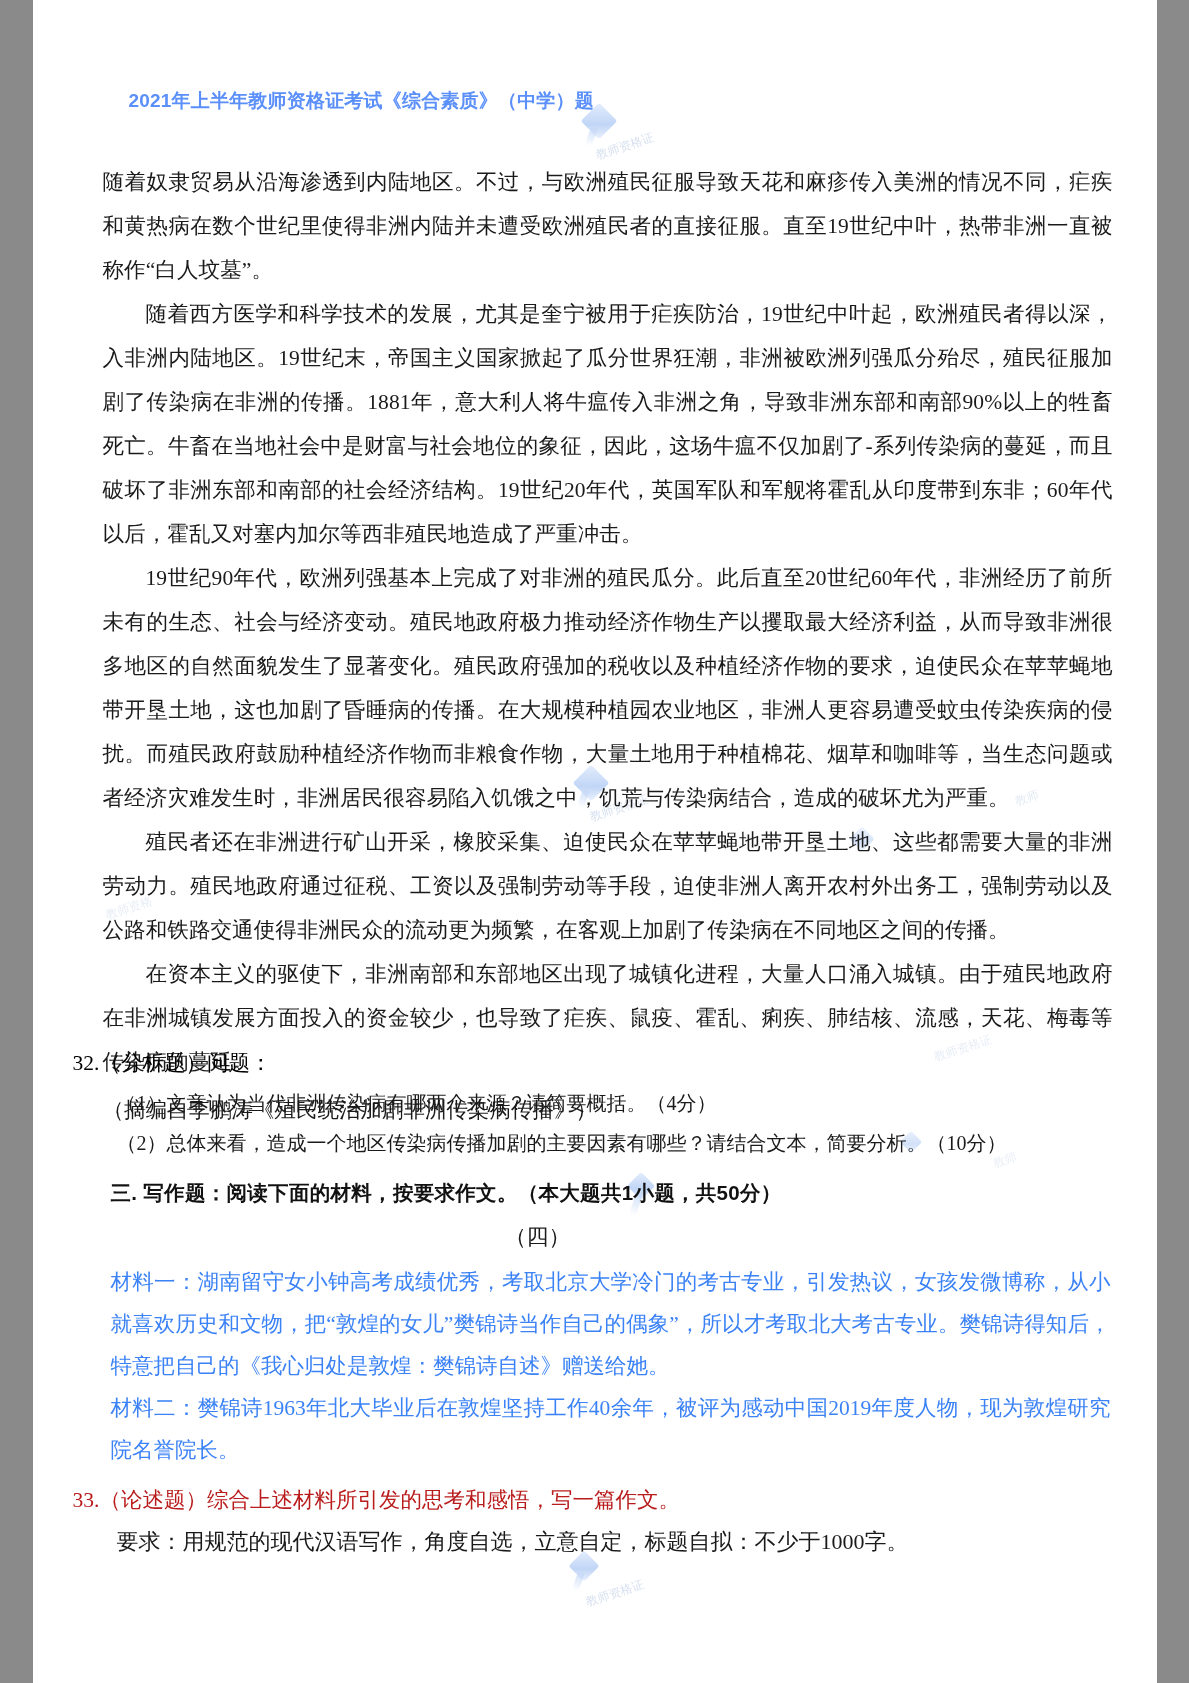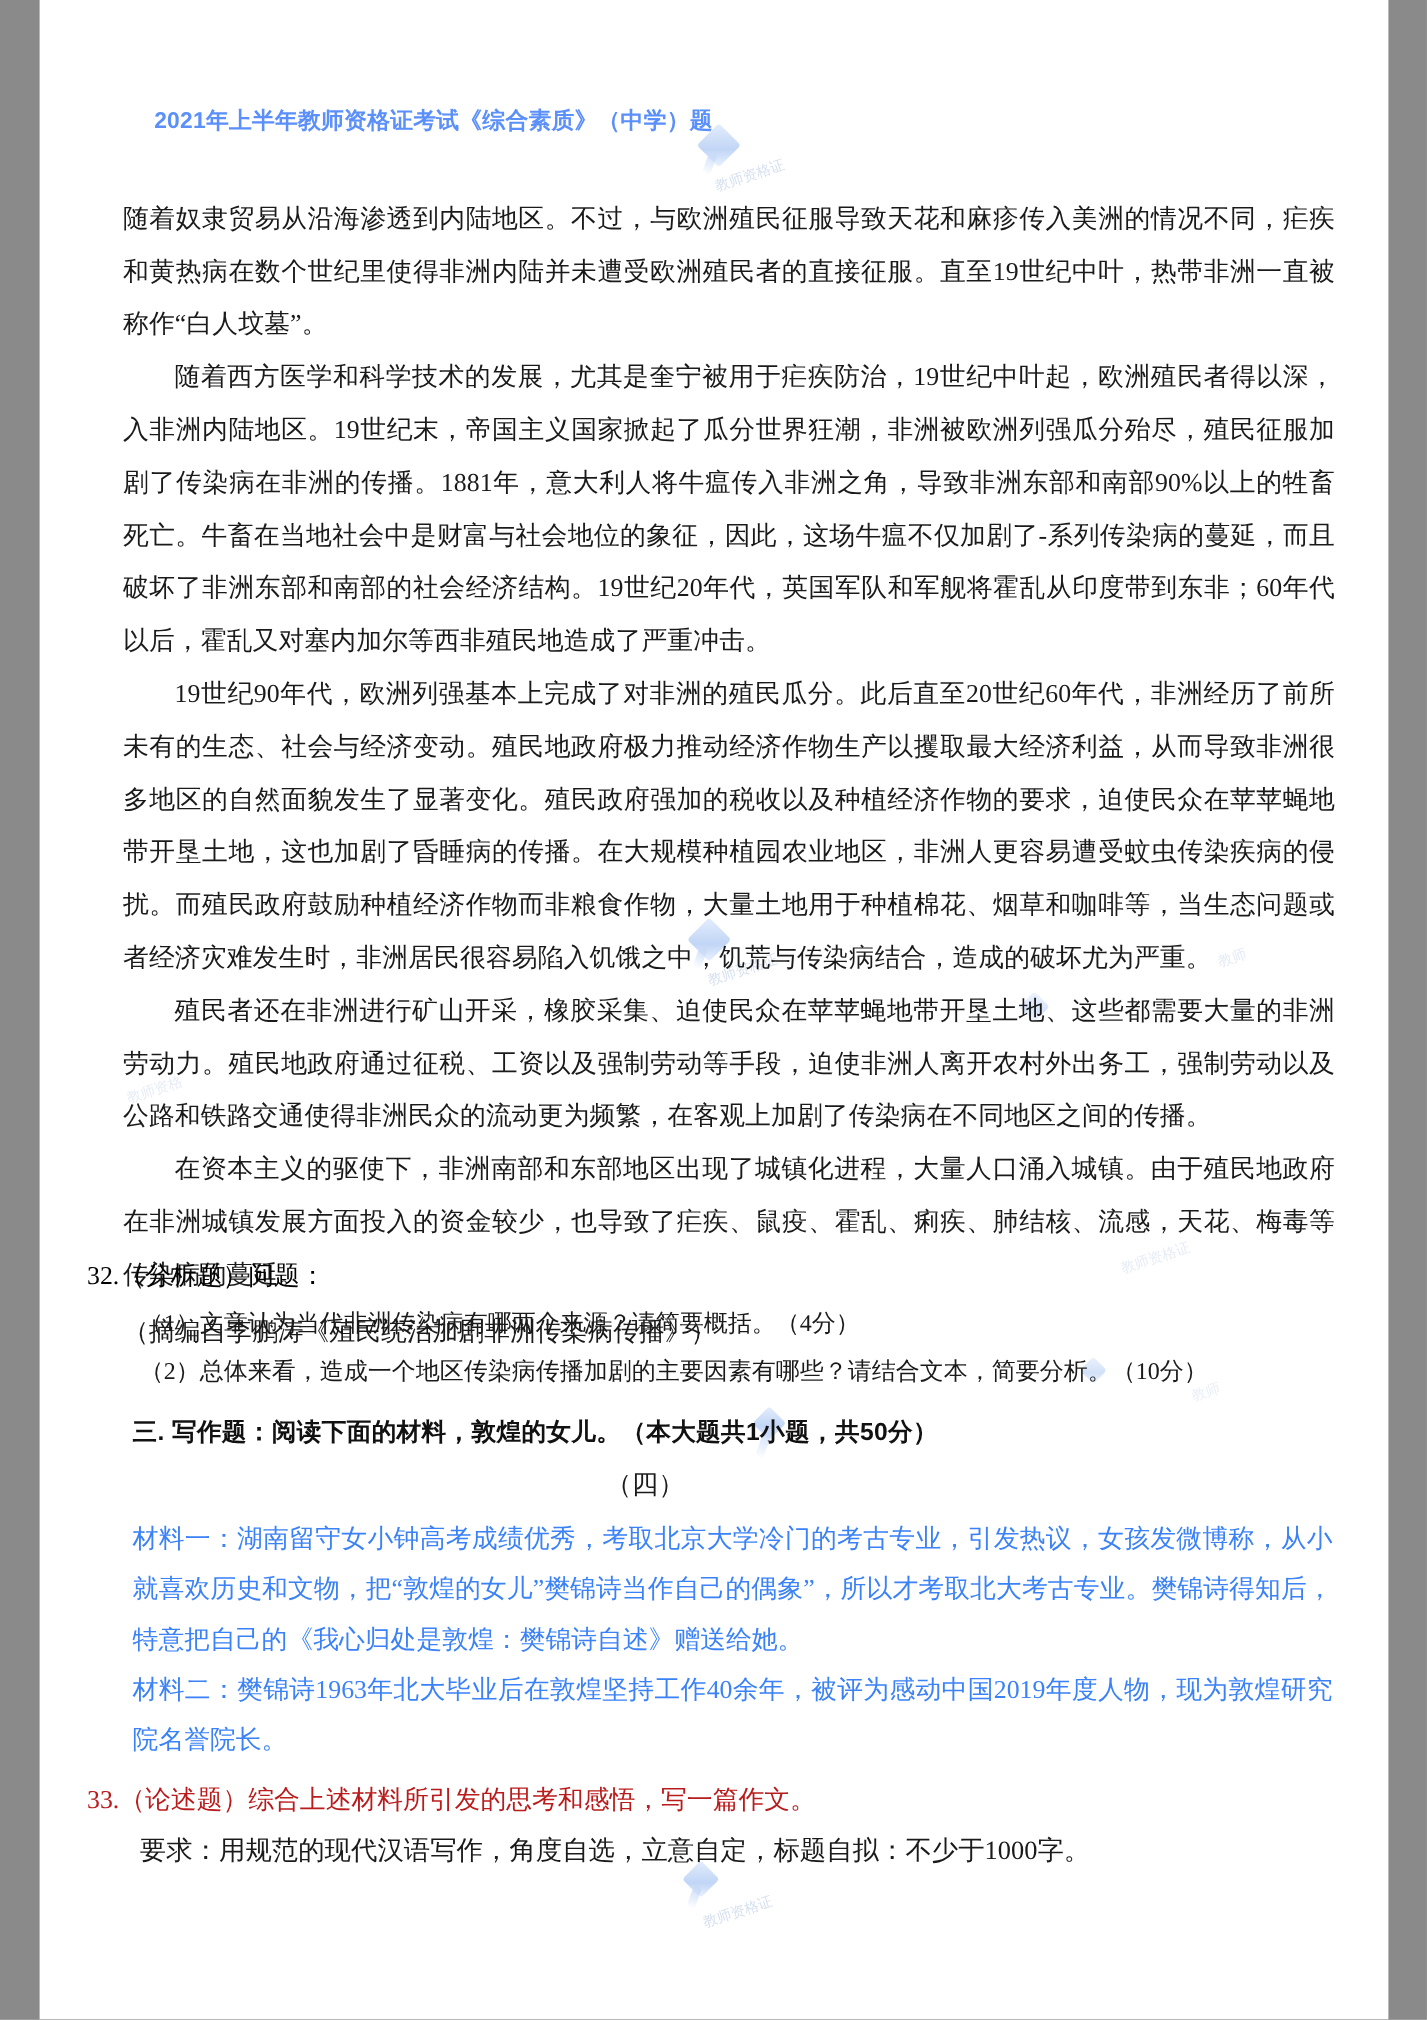--- a/index.html
+++ b/index.html
@@ -208,21 +208,21 @@
       <p class="para indent">殖民者还在非洲进行矿山开采，橡胶采集、迫使民众在苹苹蝇地带开垦土地、这些都需要大量的非洲劳动力。殖民地政府通过征税、工资以及强制劳动等手段，迫使非洲人离开农村外出务工，强制劳动以及公路和铁路交通使得非洲民众的流动更为频繁，在客观上加剧了传染病在不同地区之间的传播。</p>
       <p class="para indent">在资本主义的驱使下，非洲南部和东部地区出现了城镇化进程，大量人口涌入城镇。由于殖民地政府在非洲城镇发展方面投入的资金较少，也导致了疟疾、鼠疫、霍乱、痢疾、肺结核、流感，天花、梅毒等传染病的蔓延。</p>
       <p class="citation">（摘编自李鹏涛《殖民统治加剧非洲传染病传播》）</p>
     </div>
 
     <div class="qblock">
       <div class="q-line">32.（分析题）问题：</div>
       <div class="q-sub">（1）文章认为当代非洲传染病有哪两个来源？请简要概括。（4分）</div>
       <div class="q-sub">（2）总体来看，造成一个地区传染病传播加剧的主要因素有哪些？请结合文本，简要分析。（10分）</div>
 
-      <div class="section-head">三. 写作题：阅读下面的材料，敦煌的女儿。（本大题共1小题，共50分）</div>
+      <div class="section-head">三. 写作题：阅读下面的材料，按要求作文。（本大题共1小题，共50分）</div>
       <div class="group-label">（四）</div>
 
       <div class="mblock">
         <p class="material">材料一：湖南留守女小钟高考成绩优秀，考取北京大学冷门的考古专业，引发热议，女孩发微博称，从小就喜欢历史和文物，把“敦煌的女儿”樊锦诗当作自己的偶象”，所以才考取北大考古专业。樊锦诗得知后，特意把自己的《我心归处是敦煌：樊锦诗自述》赠送给她。</p>
         <p class="material">材料二：樊锦诗1963年北大毕业后在敦煌坚持工作40余年，被评为感动中国2019年度人物，现为敦煌研究院名誉院长。</p>
       </div>
 
       <div class="q33">33.（论述题）综合上述材料所引发的思考和感悟，写一篇作文。</div>
       <div class="q33-sub">要求：用规范的现代汉语写作，角度自选，立意自定，标题自拟：不少于1000字。</div>
     </div>

